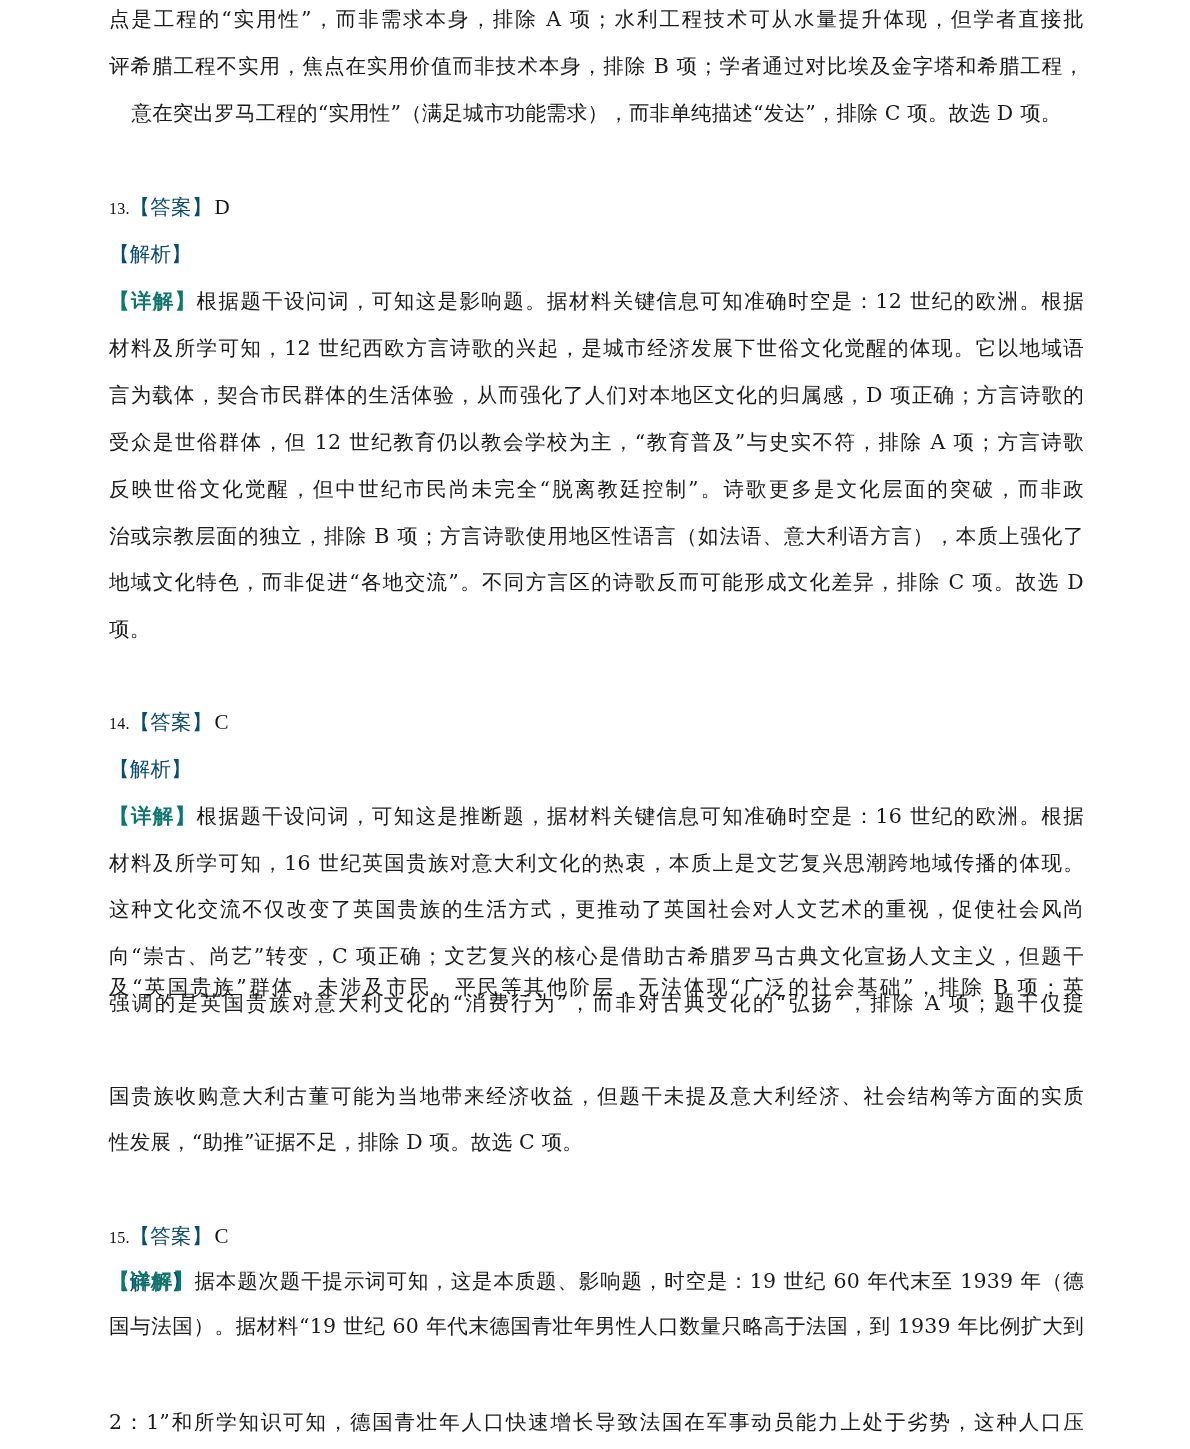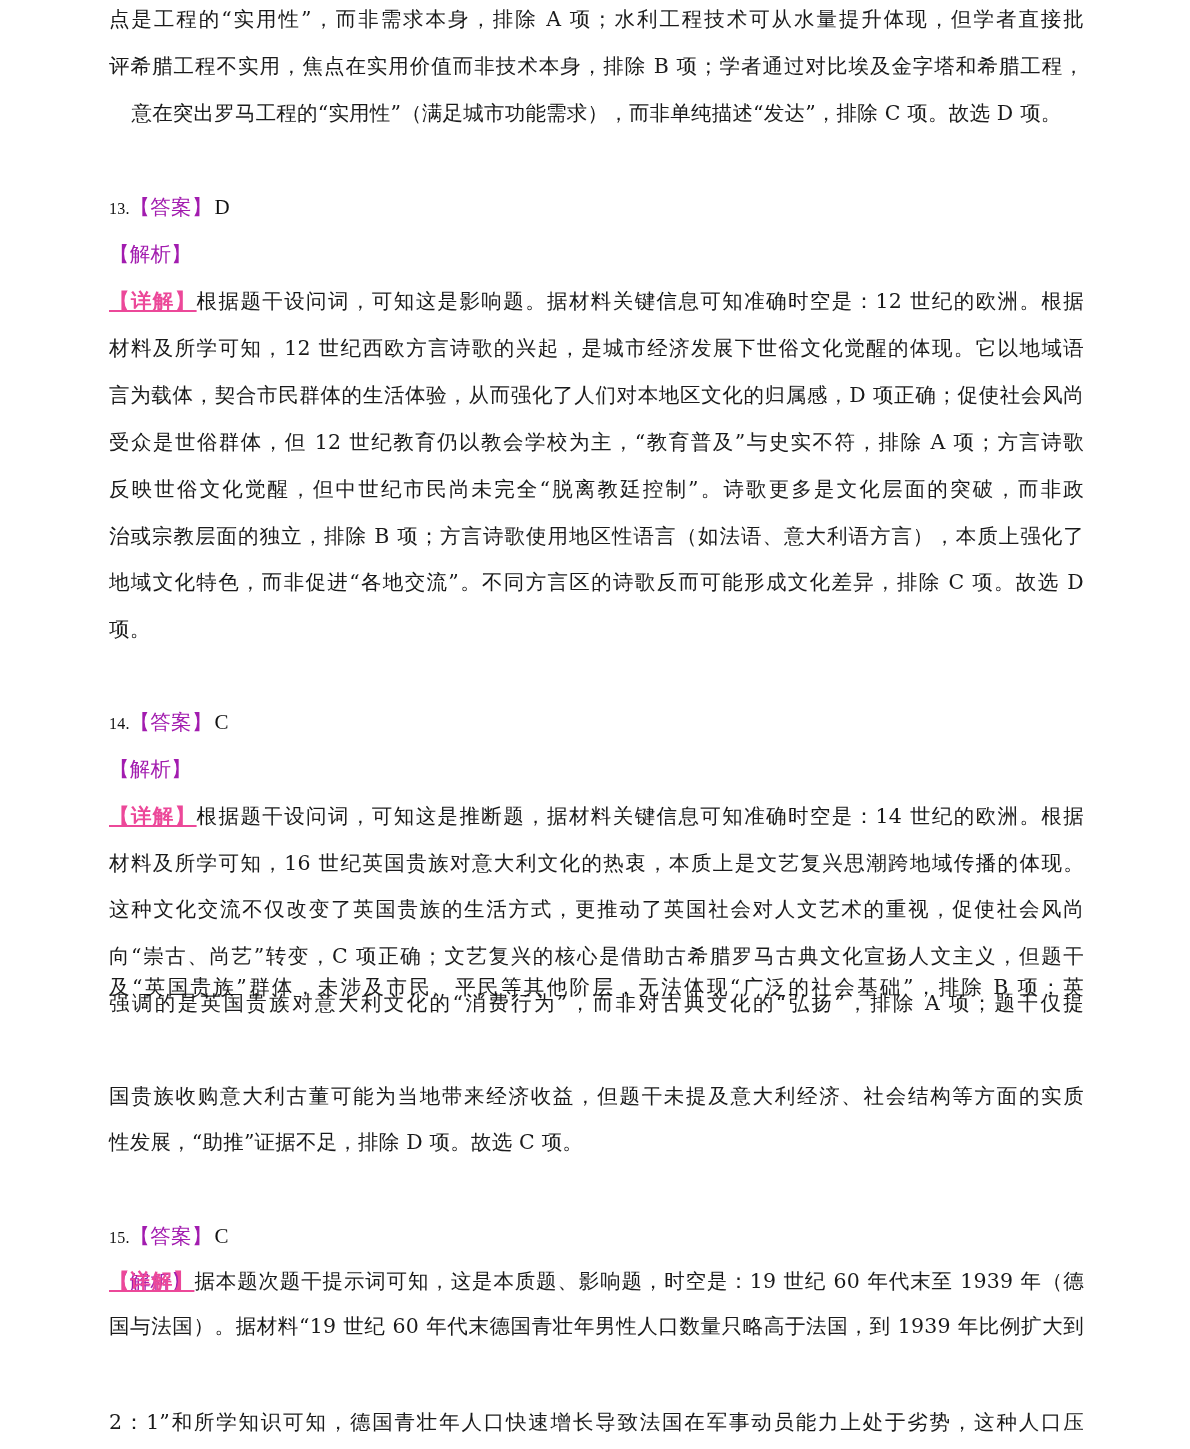--- a/index.html
+++ b/index.html
@@ -35,32 +35,31 @@
     .line.justify {
       text-align: justify;
       text-align-last: justify;
     }
     .qnum {
       font-family: "Liberation Serif", serif;
       font-size: 16px;
       color: #111;
     }
     .tag {
-      color: #a21caf;
+      color: #0c4a6e;
     }
     .ans-letter {
       font-family: "Liberation Serif", serif;
       font-size: 21px;
       color: #111;
       margin-left: 2px;
     }
     .detail-tag {
-      color: #ec4899;
+      color: #0f766e;
       font-weight: bold;
-      text-decoration: underline;
     }
   </style>
 </head>
 <body>
 
 <div class="page">
 
   <div class="line justify" style="top:4px;">点是工程的“实用性”，而非需求本身，排除 A 项；水利工程技术可从水量提升体现，但学者直接批</div>
   <div class="line justify" style="top:51px;">评希腊工程不实用，焦点在实用价值而非技术本身，排除 B 项；学者通过对比埃及金字塔和希腊工程，</div>
   <div class="line" style="top:98px;text-align:center;">意在突出罗马工程的“实用性”（满足城市功能需求），而非单纯描述“发达”，排除 C 项。故选 D 项。</div>
@@ -68,35 +67,35 @@
   <div class="line" style="top:192px;">
     <span class="qnum">13.</span><span class="tag">【答案】</span><span class="ans-letter">D</span>
   </div>
   <div class="line" style="top:239px;">
     <span class="tag">【解析】</span>
   </div>
   <div class="line justify" style="top:286px;">
     <span class="detail-tag">【详解】</span><span>根据题干设问词，可知这是影响题。据材料关键信息可知准确时空是：12 世纪的欧洲。根据</span>
   </div>
   <div class="line justify" style="top:333px;">材料及所学可知，12 世纪西欧方言诗歌的兴起，是城市经济发展下世俗文化觉醒的体现。它以地域语</div>
-  <div class="line justify" style="top:380px;">言为载体，契合市民群体的生活体验，从而强化了人们对本地区文化的归属感，D 项正确；促使社会风尚</div>
+  <div class="line justify" style="top:380px;">言为载体，契合市民群体的生活体验，从而强化了人们对本地区文化的归属感，D 项正确；方言诗歌的</div>
   <div class="line justify" style="top:427px;">受众是世俗群体，但 12 世纪教育仍以教会学校为主，“教育普及”与史实不符，排除 A 项；方言诗歌</div>
   <div class="line justify" style="top:474px;">反映世俗文化觉醒，但中世纪市民尚未完全“脱离教廷控制”。诗歌更多是文化层面的突破，而非政</div>
   <div class="line justify" style="top:521px;">治或宗教层面的独立，排除 B 项；方言诗歌使用地区性语言（如法语、意大利语方言），本质上强化了</div>
   <div class="line justify" style="top:567px;">地域文化特色，而非促进“各地交流”。不同方言区的诗歌反而可能形成文化差异，排除 C 项。故选 D</div>
   <div class="line" style="top:614px;">项。</div>
 
   <div class="line" style="top:707px;">
     <span class="qnum">14.</span><span class="tag">【答案】</span><span class="ans-letter">C</span>
   </div>
   <div class="line" style="top:754px;">
     <span class="tag">【解析】</span>
   </div>
   <div class="line justify" style="top:801px;">
-    <span class="detail-tag">【详解】</span><span>根据题干设问词，可知这是推断题，据材料关键信息可知准确时空是：14 世纪的欧洲。根据</span>
+    <span class="detail-tag">【详解】</span><span>根据题干设问词，可知这是推断题，据材料关键信息可知准确时空是：16 世纪的欧洲。根据</span>
   </div>
   <div class="line justify" style="top:848px;">材料及所学可知，16 世纪英国贵族对意大利文化的热衷，本质上是文艺复兴思潮跨地域传播的体现。</div>
   <div class="line justify" style="top:894px;">这种文化交流不仅改变了英国贵族的生活方式，更推动了英国社会对人文艺术的重视，促使社会风尚</div>
   <div class="line justify" style="top:941px;">向“崇古、尚艺”转变，C 项正确；文艺复兴的核心是借助古希腊罗马古典文化宣扬人文主义，但题干</div>
   <div class="line justify" style="top:988px;">强调的是英国贵族对意大利文化的“消费行为”，而非对古典文化的“弘扬”，排除 A 项；题干仅提</div>
   <div class="line justify" style="top:972px;">及“英国贵族”群体，未涉及市民、平民等其他阶层，无法体现“广泛的社会基础”，排除 B 项；英</div>
   <div class="line justify" style="top:1081px;">国贵族收购意大利古董可能为当地带来经济收益，但题干未提及意大利经济、社会结构等方面的实质</div>
   <div class="line" style="top:1127px;">性发展，“助推”证据不足，排除 D 项。故选 C 项。</div>
 
   <div class="line" style="top:1221px;">

